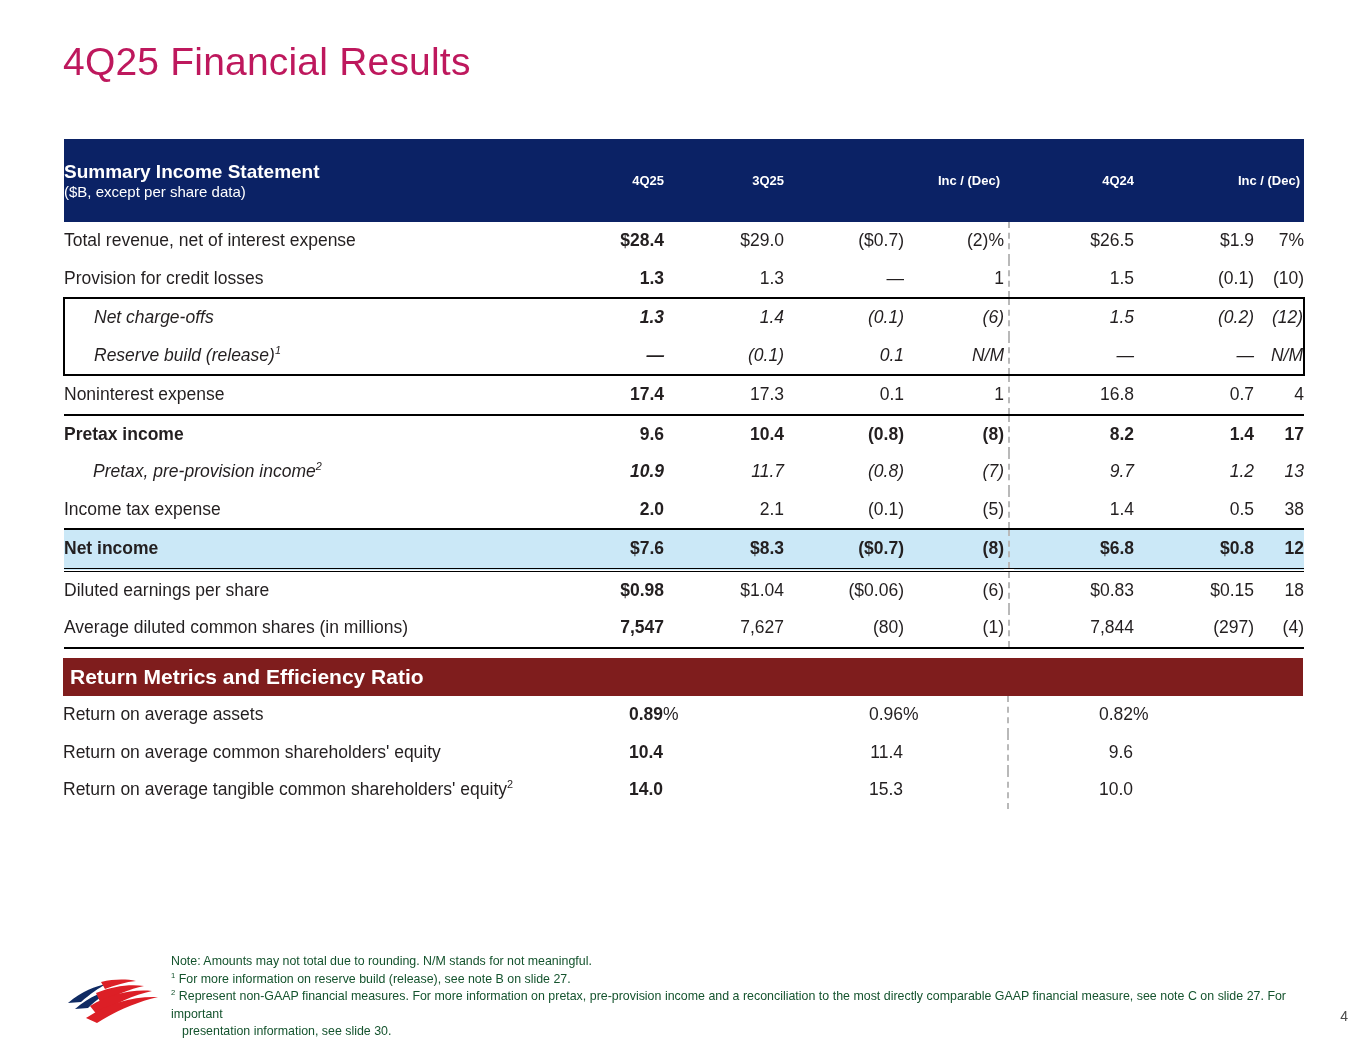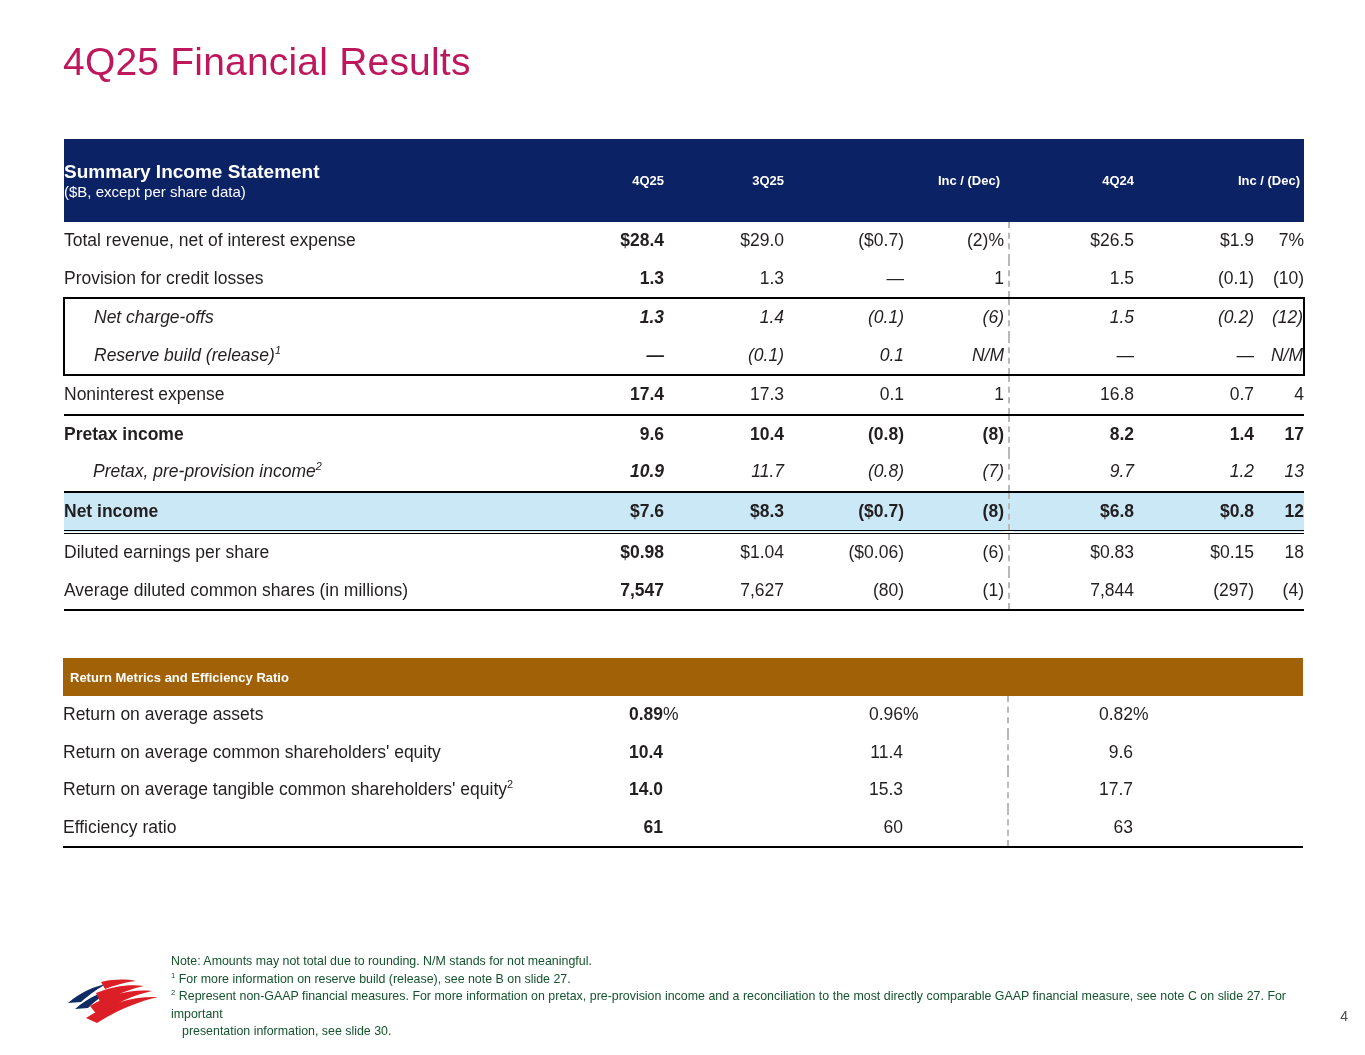--- a/index.html
+++ b/index.html
@@ -133,24 +133,24 @@
 
   tr.hl td { background: #cbe8f7; }
   tr.dbl-bot > td {
     border-bottom: 4px double #000;
     box-shadow: none;
     margin-left: 44px;
   }
 
   
   .rt-hdr td {
-    background: #a16207;
+    background: #7f1d1d;
     color: #fff;
     height: 36px;
-    font-size: 13px;
+    font-size: 21px;
     font-weight: bold;
     text-align: left;
     padding-left: 7px;
     vertical-align: middle;
   }
 
   sup { font-size: 0.62em; vertical-align: super; line-height: 0; }
 
   
   .footnotes {
@@ -309,20 +309,33 @@
       <td class="num">(0.8)</td>
       <td class="num">(7)</td>
       <td class="gapcell">
             <span class="dash"></span>
           </td>
       <td class="num">9.7</td>
       <td class="num">1.2</td>
       <td class="num">13</td>
     </tr>
 
+    <tr class="drow">
+      <td class="lbl">Income tax expense</td>
+      <td class="num b">2.0</td>
+      <td class="num">2.1</td>
+      <td class="num">(0.1)</td>
+      <td class="num">(5)</td>
+      <td class="gapcell">
+            <span class="dash"></span>
+          </td>
+      <td class="num">1.4</td>
+      <td class="num">0.5</td>
+      <td class="num">38</td>
+    </tr>
 
     <tr class="drow hl rule-top dbl-bot">
       <td class="lbl">Net income</td>
       <td class="num b">$7.6</td>
       <td class="num">$8.3</td>
       <td class="num">($0.7)</td>
       <td class="num">(8)</td>
       <td class="gapcell">
             <span class="dash"></span>
           </td>
@@ -410,38 +423,25 @@
 
     <tr class="drow">
       <td class="lbl"><span>Return on average tangible common shareholders' equity</span><sup>2</sup></td>
       <td class="num b">14.0</td>
       <td class="pct"></td>
       <td class="num">15.3</td>
       <td class="pct"></td>
       <td class="gapcell">
             <span class="dash"></span>
           </td>
-      <td class="num">17.7</td>
+      <td class="num">10.0</td>
       <td class="pct"></td>
       <td></td>
     </tr>
 
-    <tr class="drow rule-bot">
-      <td class="lbl">Efficiency ratio</td>
-      <td class="num b">61</td>
-      <td class="pct"></td>
-      <td class="num">60</td>
-      <td class="pct"></td>
-      <td class="gapcell">
-            <span class="dash"></span>
-          </td>
-      <td class="num">63</td>
-      <td class="pct"></td>
-      <td></td>
-    </tr>
   </tbody>
 </table>
 </div>
 
 <div class="footnotes">
   <div class="fn-line">Note: Amounts may not total due to rounding. N/M stands for not meaningful.</div>
   <div class="fn-line"><sup>1</sup> <span>For more information on reserve build (release), see note B on slide 27.</span></div>
   <div class="fn-just"><sup>2</sup> <span>Represent non-GAAP financial measures. For more information on pretax, pre-provision income and a reconciliation to the most directly comparable GAAP financial measure, see note C on slide 27. For important</span></div>
   <div class="fn-indent">presentation information, see slide 30.</div>
 </div>

